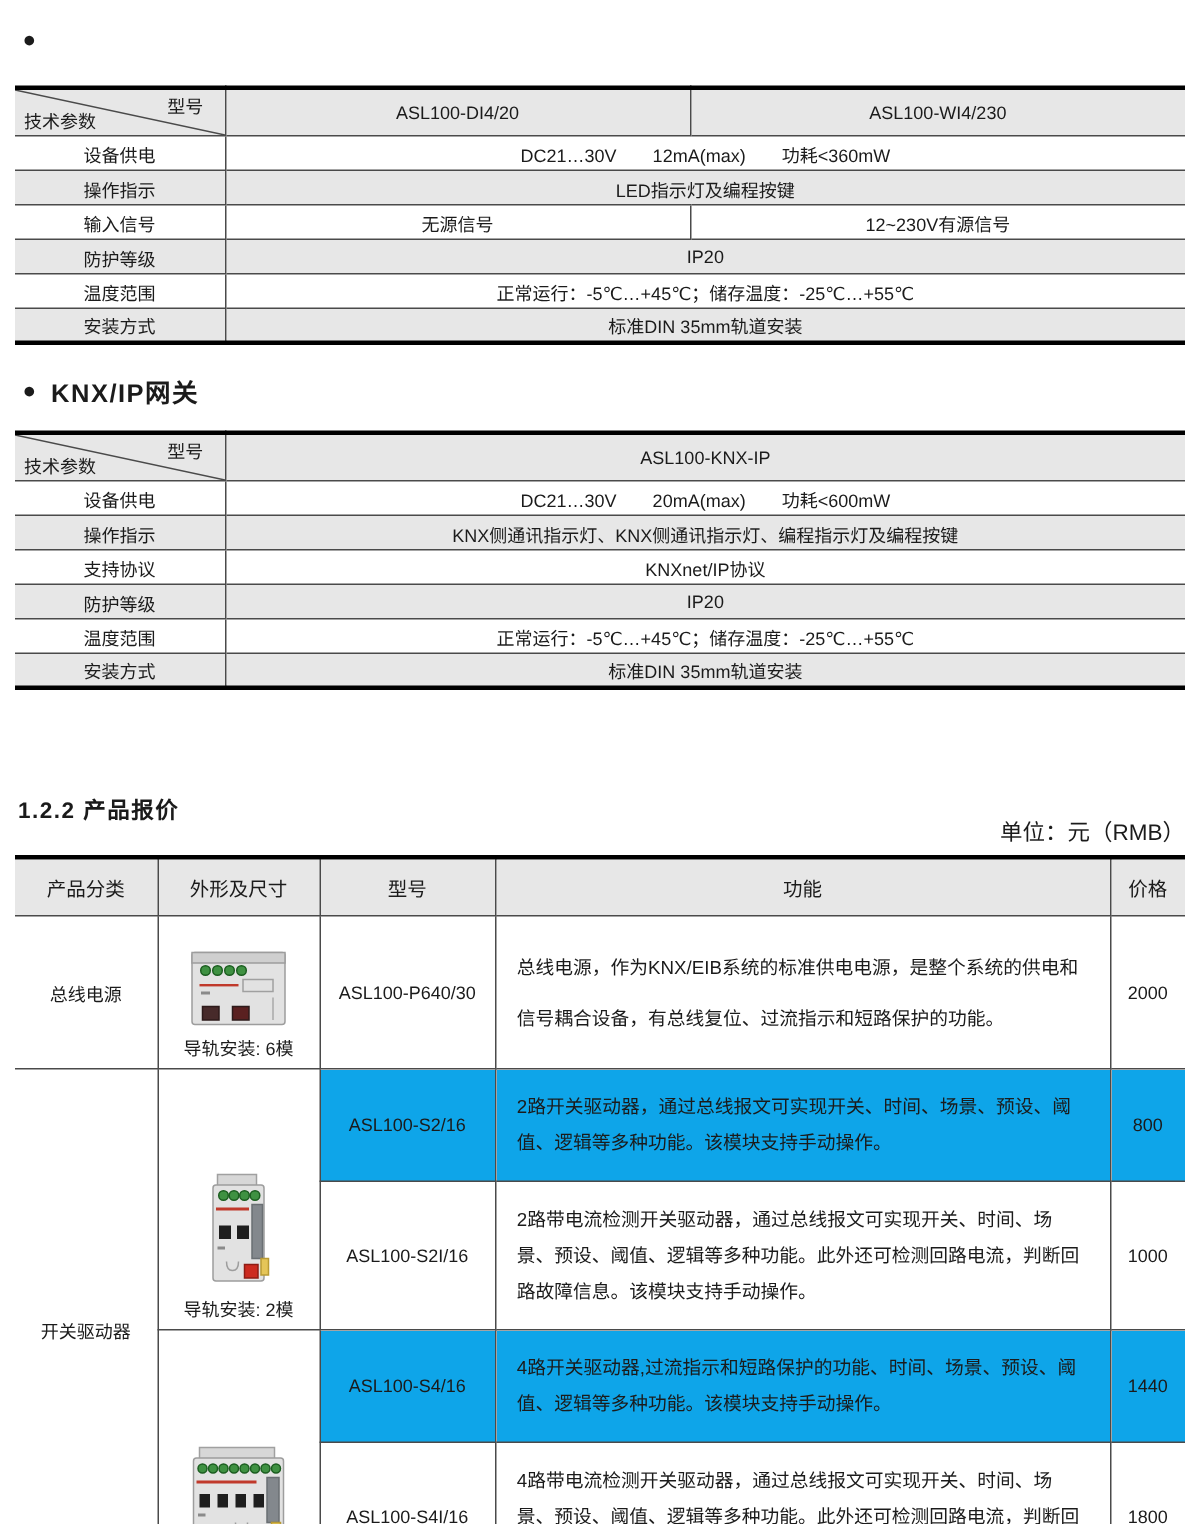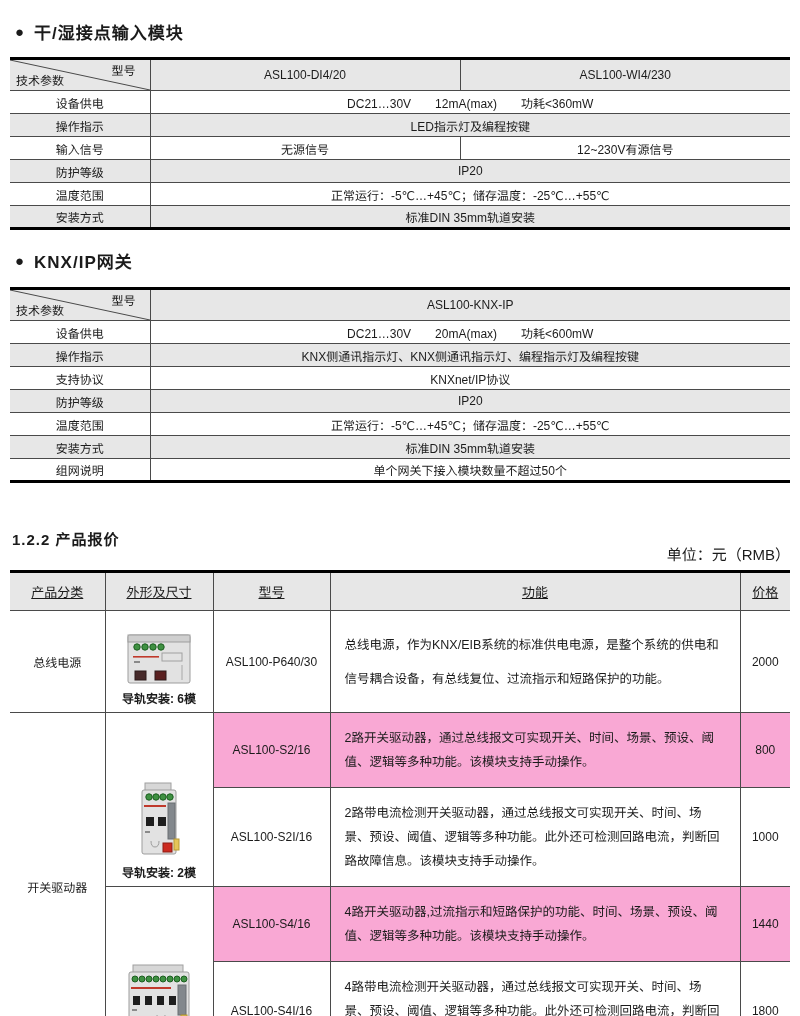--- a/index.html
+++ b/index.html
@@ -28,40 +28,39 @@
   .corner .cbot{position:absolute;left:6px;bottom:2px;font-size:12px;}
 
   
   .phead{position:absolute;left:12px;top:528px;font-size:15px;font-weight:bold;letter-spacing:1px;}
   .punit{position:absolute;right:10px;top:543px;font-size:15px;}
 
   
   .pricing{position:absolute;left:10px;top:570px;width:780px;border-top:3px solid #000;border-bottom:3px solid #000;}
   .pricing td{border:1px solid #4a4a4a;font-size:12px;text-align:center;vertical-align:middle;padding:0;overflow:hidden;}
   .pricing tr.hdr{height:39px;}
-  .pricing tr.hdr td{background:#e7e7e7;font-size:13px;text-decoration:underline;}
+  .pricing tr.hdr td{background:#e7e7e7;font-size:13px;}
   .pricing td.nol{border-left:none;}
   .pricing td.nor{border-right:none;}
-  .pricing td.shade{background:#f9a8d4;}
+  .pricing td.shade{background:#0ea5e9;}
   .pricing td.desc{text-align:left;padding:13px 14px;line-height:24px;font-size:12.5px;}
   .pricing tr.r1 td.desc{line-height:34px;}
   .pricing td.imgcell{vertical-align:bottom;}
-  .imgwrap{display:flex;flex-direction:column;align-items:center;justify-content:center;height:100%;font-weight:bold;}
+  .imgwrap{display:flex;flex-direction:column;align-items:center;justify-content:center;height:100%;}
   .imgwrap .dev{flex:1 1 auto;display:flex;align-items:center;}
   .imgwrap .cap{font-size:12px;margin:2px 0 6px 0;white-space:nowrap;}
   tr.r1{height:102px;} tr.r2{height:69px;} tr.r3{height:73px;} tr.r4{height:64px;} tr.r5{height:76px;}
 </style>
 </head>
 <body>
 
 <div class="page">
 
   <div class="sec-title" style="top:19px;">
     <span class="bullet">●</span>
-    <span>干/湿接点输入模块</span>
   </div>
 
   <table class="spec" style="top:57px;">
     <colgroup>
         <col style="width:140px">
         <col style="width:310px">
         <col style="width:330px">
       </colgroup>
     <tbody>
         <tr class="hdr">
@@ -140,24 +139,20 @@
       <td class="labelc">防护等级</td>
       <td>IP20</td>
     </tr>
     <tr>
       <td class="labelc">温度范围</td>
       <td>正常运行：-5℃…+45℃；储存温度：-25℃…+55℃</td>
     </tr>
     <tr class="alt">
       <td class="labelc">安装方式</td>
       <td>标准DIN 35mm轨道安装</td>
-    </tr>
-    <tr>
-      <td class="labelc">组网说明</td>
-      <td>单个网关下接入模块数量不超过50个</td>
     </tr>
   </tbody>
     </table>
 
   <div class="phead">1.2.2 产品报价</div>
   <div class="punit">单位：元（RMB）</div>
 
   <table class="pricing">
     <colgroup>
         <col style="width:95px">

